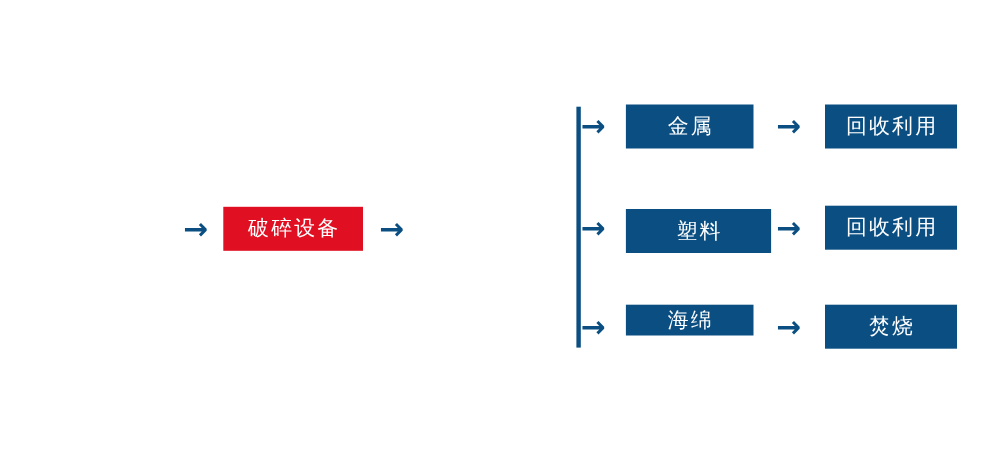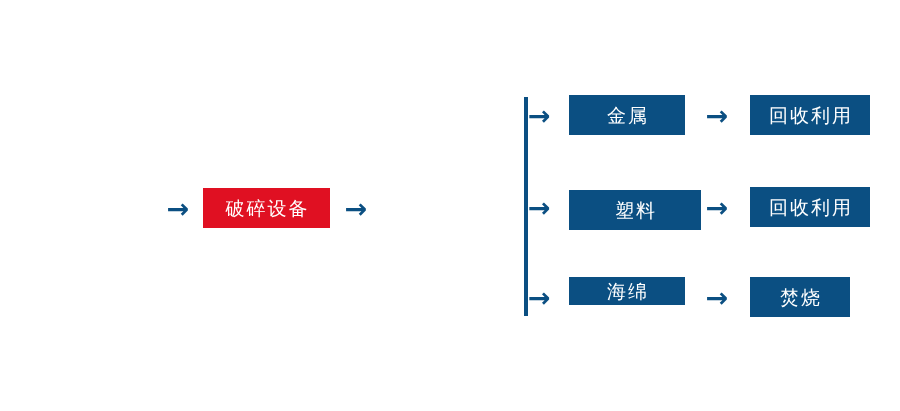--- a/index.html
+++ b/index.html
@@ -81,21 +81,21 @@
   .n-r1c1 { left: 569px; top: 95px;  width: 116px; height: 40px; }
   .a-r1   { left: 692px; top: 95px;  width: 50px;  height: 40px; }
   .n-r1c2 { left: 750px; top: 95px;  width: 120px; height: 40px; }
 
   .n-r2c1 { left: 569px; top: 178px; width: 132px; height: 40px; margin-top: 12px; }
   .a-r2   { left: 692px; top: 187px; width: 50px;  height: 40px; }
   .n-r2c2 { left: 750px; top: 187px; width: 120px; height: 40px; }
 
   .n-r3c1 { left: 569px; top: 277px; width: 116px; height: 28px; }
   .a-r3   { left: 692px; top: 277px; width: 50px;  height: 40px; }
-  .n-r3c2 { left: 750px; top: 277px; width: 100px; height: 40px; text-align: right; }
+  .n-r3c2 { left: 750px; top: 277px; width: 120px; height: 40px; text-align: right; }
 </style>
 </head>
 <body>
 
 <div id="flow-canvas">
 
 
   <div class="arrow a-1">→</div>
 
   <div class="node node-red n-crusher">破碎设备</div>

